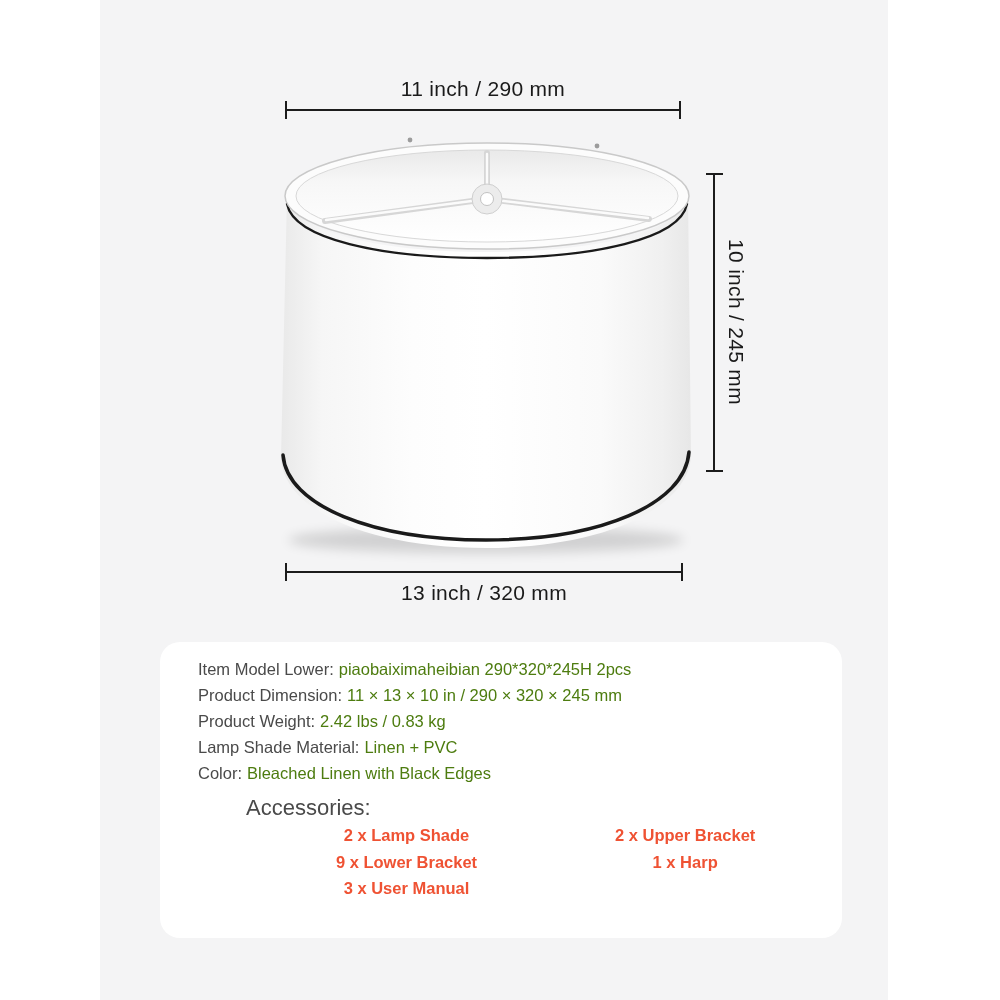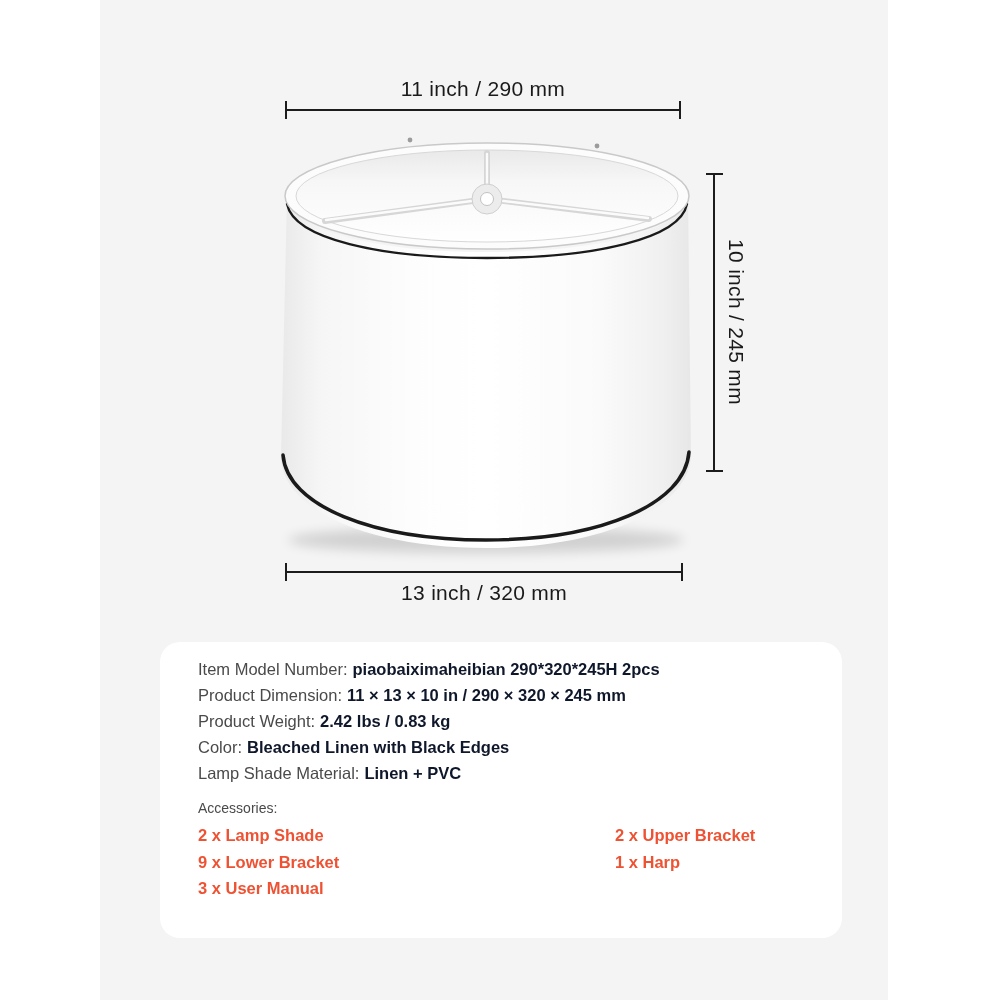--- a/index.html
+++ b/index.html
@@ -36,39 +36,41 @@
     box-sizing: border-box;
     padding: 14px 0 0 38px;
   }
   .spec-row {
     font-size: 16.5px;
     line-height: 26px;
     color: #4a4a4a;
     white-space: nowrap;
   }
   .spec-row .value {
-    color: #0f172a;
-    font-weight: 700;
+    color: #4d7c0f;
+    font-weight: 400;
     margin-left: 5px;
   }
   .acc-title {
     margin-top: 9px;
-    font-size: 14px;
+    font-size: 22px;
     line-height: 26px;
     color: #4a4a4a;
+    margin-left: 48px;
   }
   .acc-grid { display: flex; margin-top: 1px; }
   .acc-col { display: flex; flex-direction: column; }
   .acc-col.left { width: 417px; }
   .acc-item {
     font-size: 16.5px;
     line-height: 26.5px;
     font-weight: 700;
     color: #ef5233;
     white-space: nowrap;
+    text-align: center;
   }
 </style>
 </head>
 <body>
 
 <div class="stage">
 
   <div class="canvas"></div>
 
   <svg class="diagram" width="1000" height="640" viewBox="0 0 1000 640">
@@ -144,33 +146,33 @@
     </g>
 
     <text class="dimText" x="483" y="96" text-anchor="middle">11 inch / 290 mm</text>
     <text class="dimText" x="729" y="322" transform="rotate(90 729 322)" text-anchor="middle">10 inch / 245 mm</text>
     <text class="dimText" x="484" y="600" text-anchor="middle">13 inch / 320 mm</text>
   </svg>
 
   <div class="spec-card">
 
     <div class="spec-row">
-      <span>Item Model Number:</span><span class="value">piaobaiximaheibian 290*320*245H 2pcs</span>
+      <span>Item Model Lower:</span><span class="value">piaobaiximaheibian 290*320*245H 2pcs</span>
     </div>
     <div class="spec-row">
       <span>Product Dimension:</span><span class="value">11 × 13 × 10 in / 290 × 320 × 245 mm</span>
     </div>
     <div class="spec-row">
       <span>Product Weight:</span><span class="value">2.42 lbs / 0.83 kg</span>
     </div>
     <div class="spec-row">
-      <span>Color:</span><span class="value">Bleached Linen with Black Edges</span>
+      <span>Lamp Shade Material:</span><span class="value">Linen + PVC</span>
     </div>
     <div class="spec-row">
-      <span>Lamp Shade Material:</span><span class="value">Linen + PVC</span>
+      <span>Color:</span><span class="value">Bleached Linen with Black Edges</span>
     </div>
 
     <div class="acc-title">Accessories:</div>
 
     <div class="acc-grid">
       <div class="acc-col left">
         <div class="acc-item">2 x Lamp Shade</div>
         <div class="acc-item">9 x Lower Bracket</div>
         <div class="acc-item">3 x User Manual</div>
       </div>

